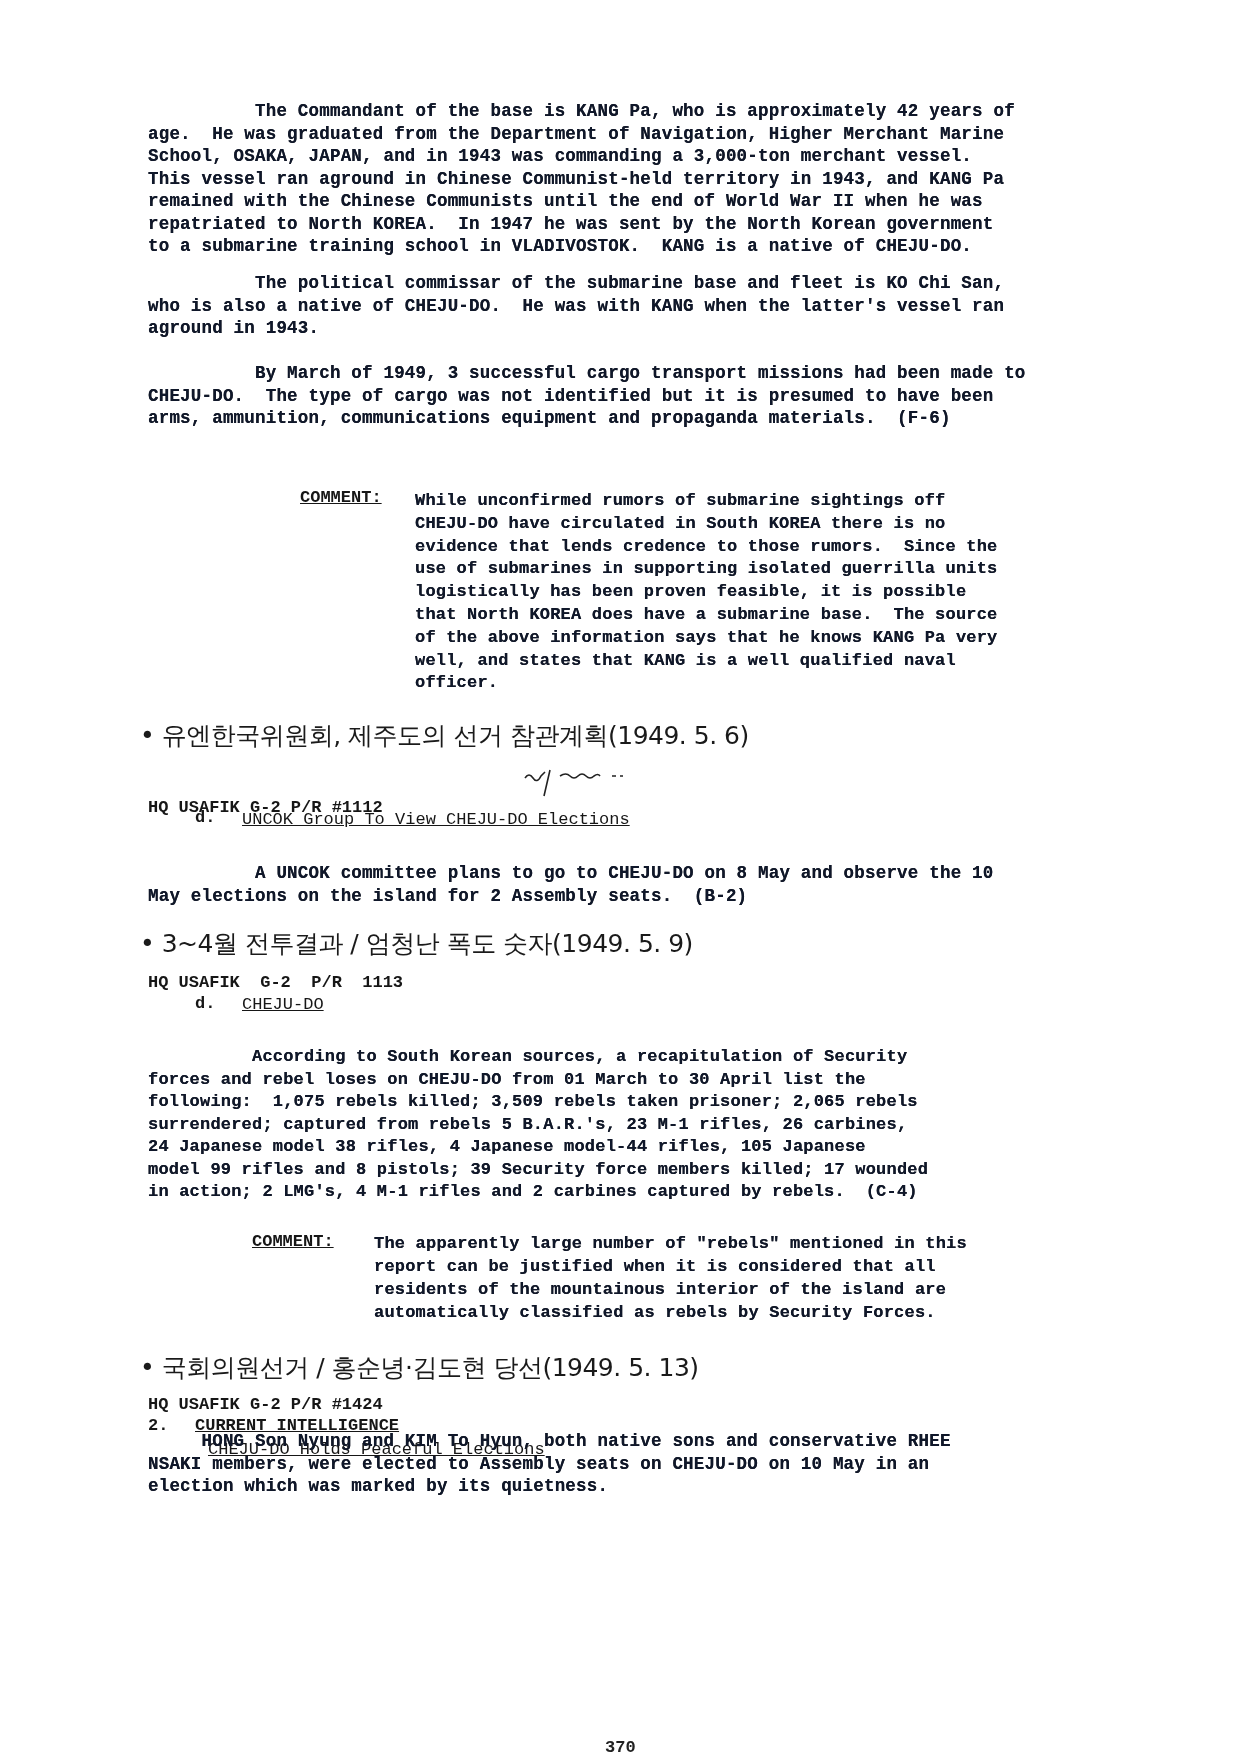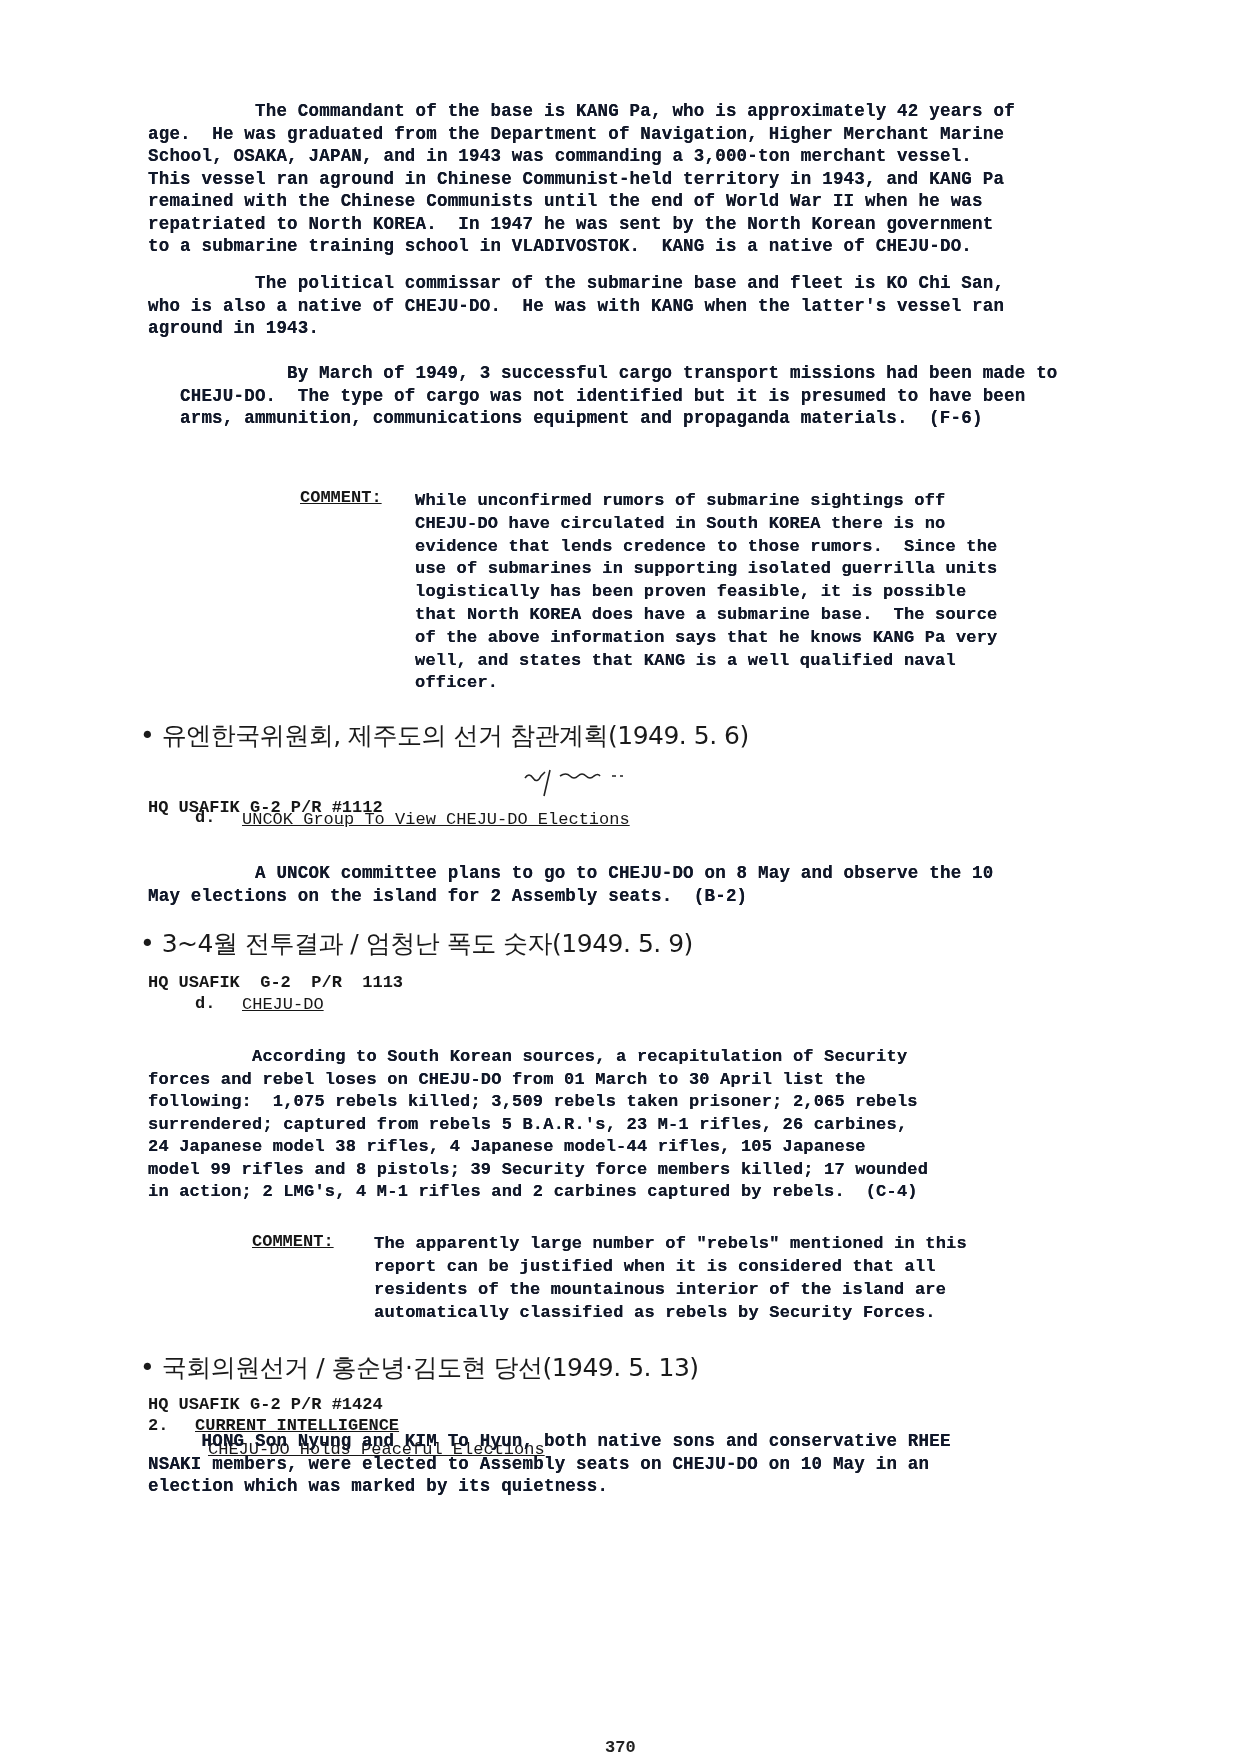--- a/index.html
+++ b/index.html
@@ -79,21 +79,21 @@
 School, OSAKA, JAPAN, and in 1943 was commanding a 3,000-ton merchant vessel.
 This vessel ran aground in Chinese Communist-held territory in 1943, and KANG Pa
 remained with the Chinese Communists until the end of World War II when he was
 repatriated to North KOREA.  In 1947 he was sent by the North Korean government
 to a submarine training school in VLADIVOSTOK.  KANG is a native of CHEJU-DO.</div>
 
 <div class="typed para" style="top:272px;">          The political commissar of the submarine base and fleet is KO Chi San,
 who is also a native of CHEJU-DO.  He was with KANG when the latter's vessel ran
 aground in 1943.</div>
 
-<div class="typed para" style="top:362px;margin-left:32px;">          By March of 1949, 3 successful cargo transport missions had been made to
+<div class="typed para" style="top:362px;">          By March of 1949, 3 successful cargo transport missions had been made to
 CHEJU-DO.  The type of cargo was not identified but it is presumed to have been
 arms, ammunition, communications equipment and propaganda materials.  (F-6)</div>
 
 <div class="comment-label" style="left:300px; top:488px;">COMMENT:</div>
 <div class="typed comment-body" style="left:415px; top:490px; font-size:17px; line-height:22.8px;">While unconfirmed rumors of submarine sightings off
 CHEJU-DO have circulated in South KOREA there is no
 evidence that lends credence to those rumors.  Since the
 use of submarines in supporting isolated guerrilla units
 logistically has been proven feasible, it is possible
 that North KOREA does have a submarine base.  The source

